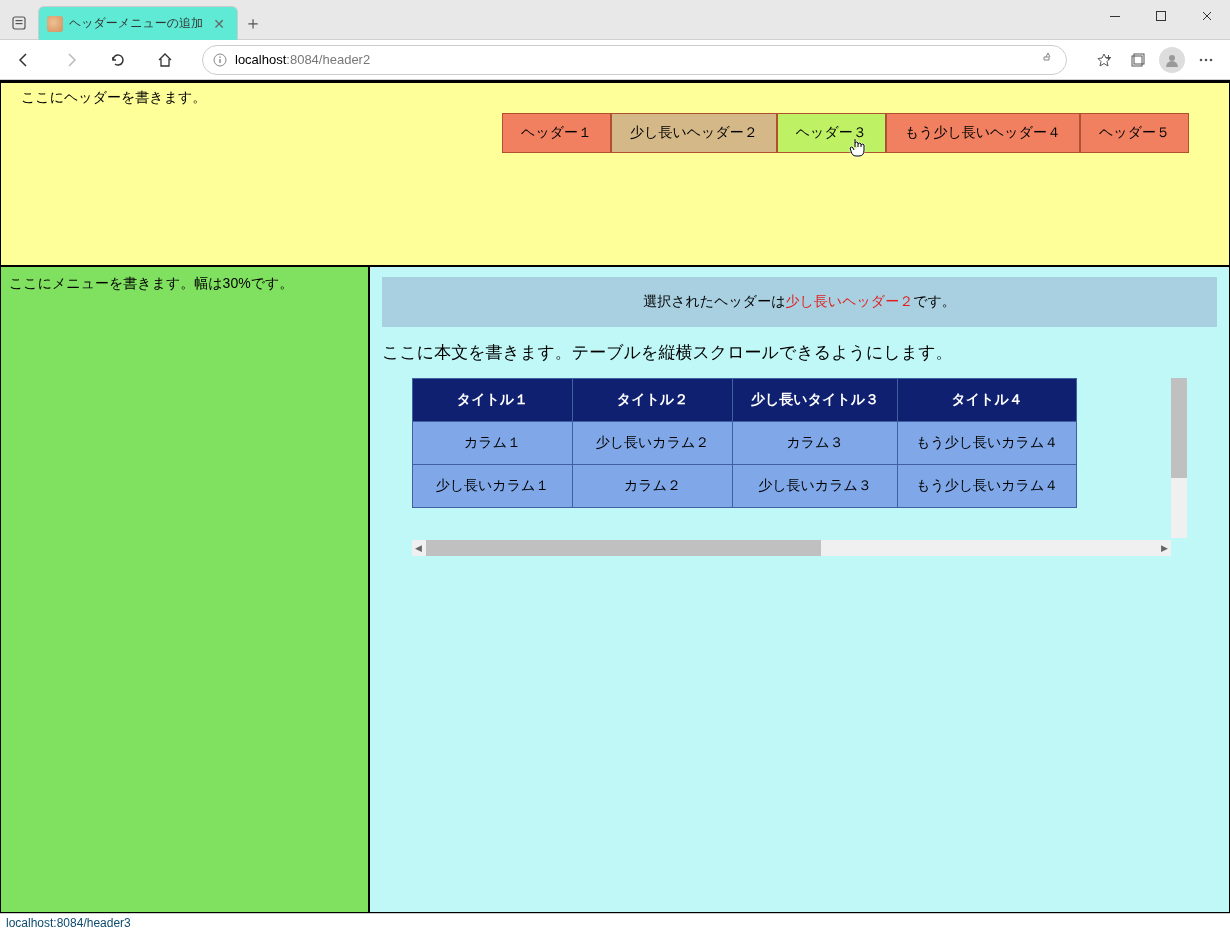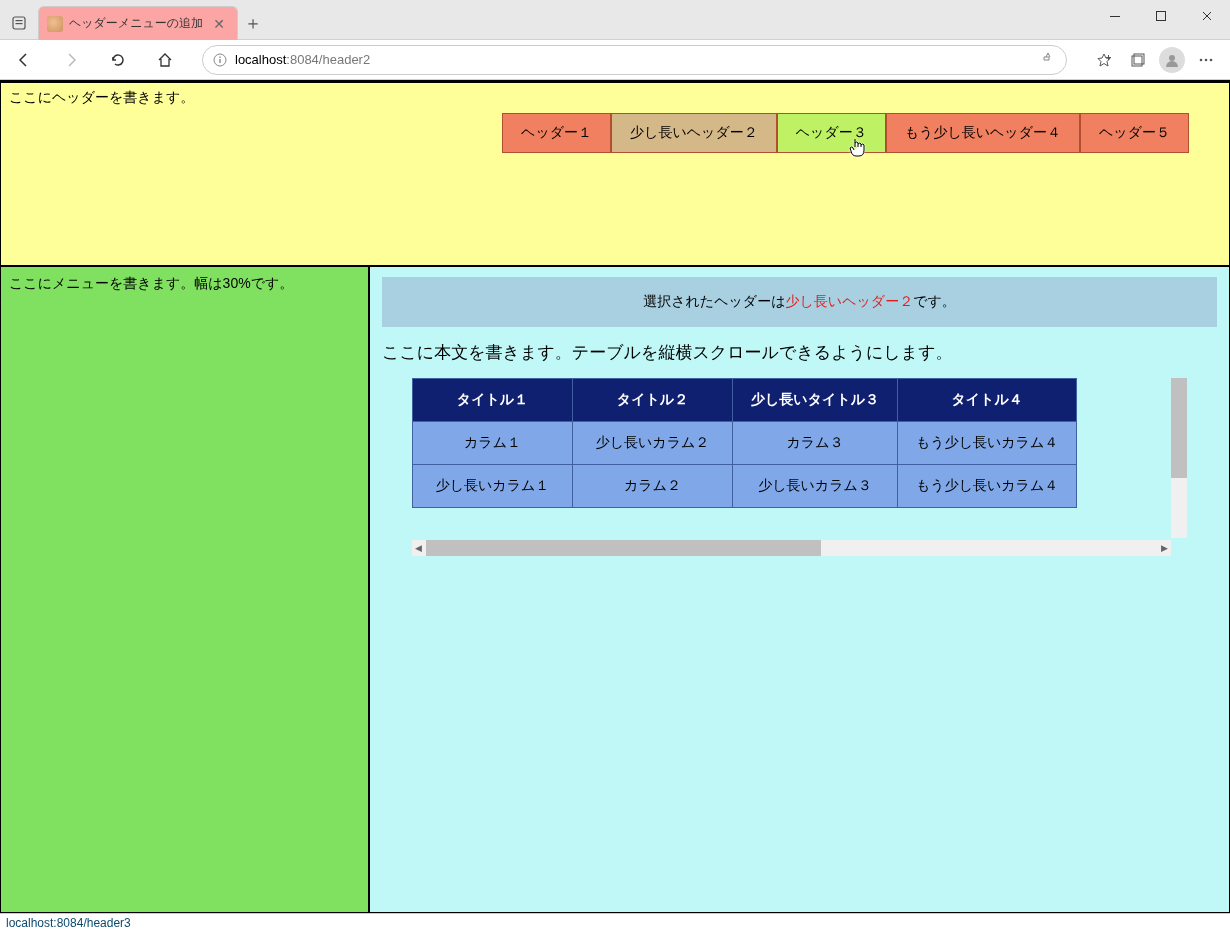--- a/index.html
+++ b/index.html
@@ -18,21 +18,21 @@
       align-items: flex-start;
       border-bottom: 1px solid #d0d0d0;
     }
     .tab-area { display: flex; align-items: center; padding-top: 6px; padding-left: 6px; }
     .tab-button {
       width: 26px; height: 26px;
       display:flex;align-items:center;justify-content:center;
       border-radius:4px; margin-right:6px;
     }
     .browser-tab {
-      background: #fca5a5;
+      background: #5eead4;
       border: 1px solid #ccc;
       border-bottom: none;
       border-radius: 6px 6px 0 0;
       height: 34px;
       width: 200px;
       display: flex;
       align-items: center;
       padding: 12px 8px;
       font-size: 12px;
       color:#333;
@@ -72,21 +72,21 @@
     
     
     .page {
       height: calc(933px - 40px - 40px - 20px);
       display:flex;flex-direction:column;
       border-top:2px solid #000;
     }
     .header-area{
       background:#ffff99;
       border:1px solid #000;
-      padding:6px 8px;
+      padding:6px 20px;
       height:184px;
       position:relative;
     }
     .header-text{font-size:14px;color:#000;}
     .header-nav{
       position:absolute;
       right:40px;
       top:30px;
       display:flex;
     }

